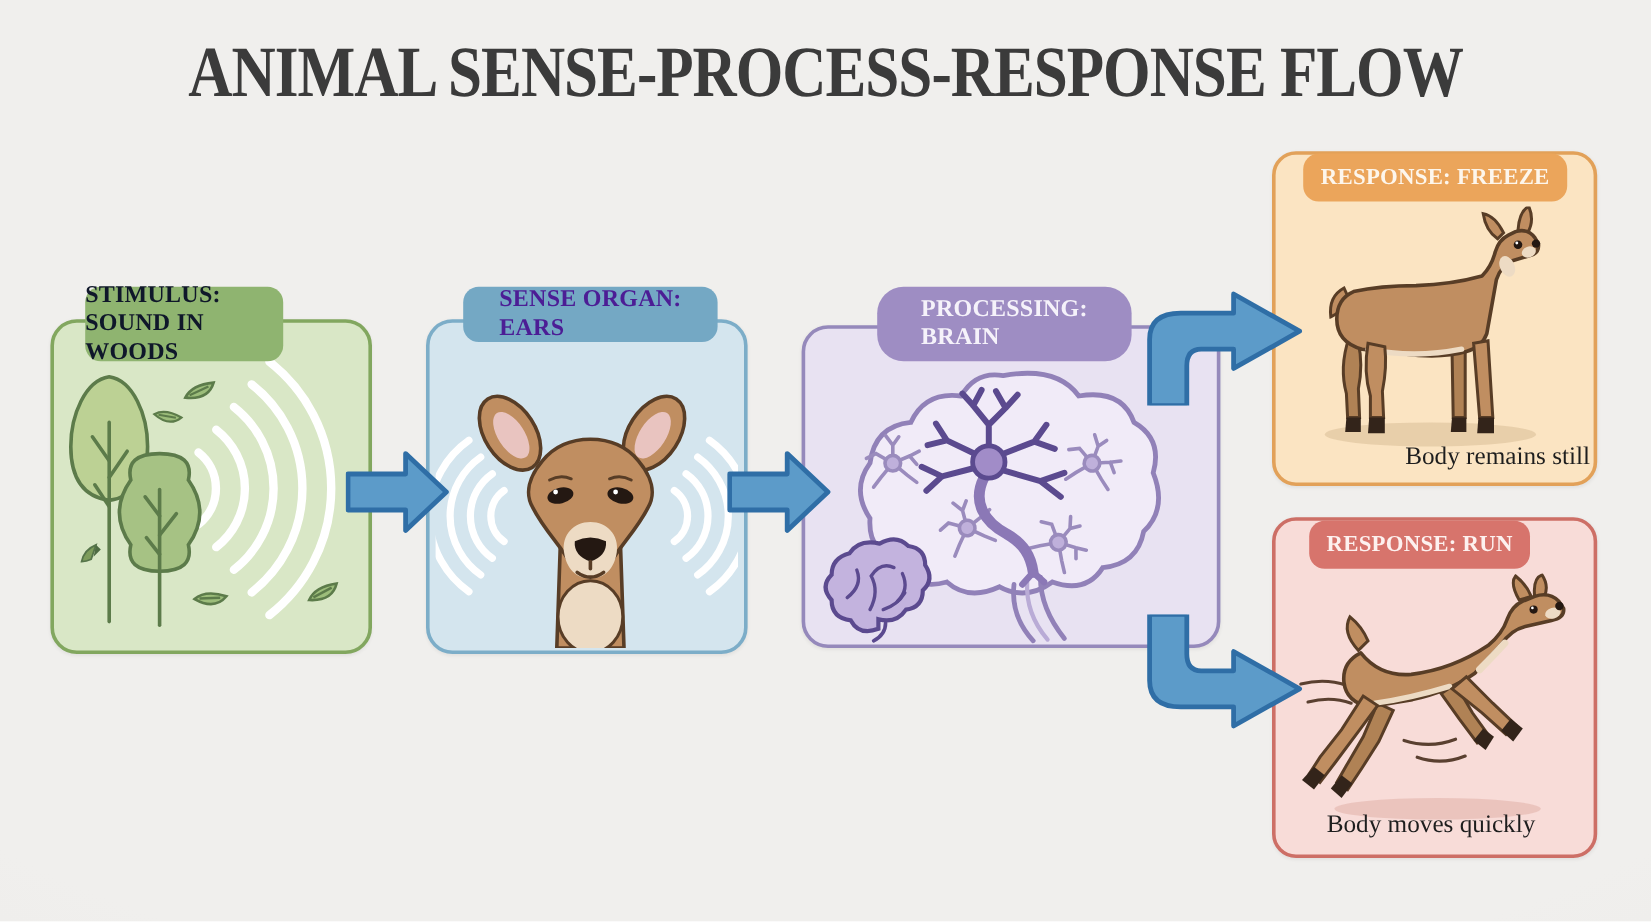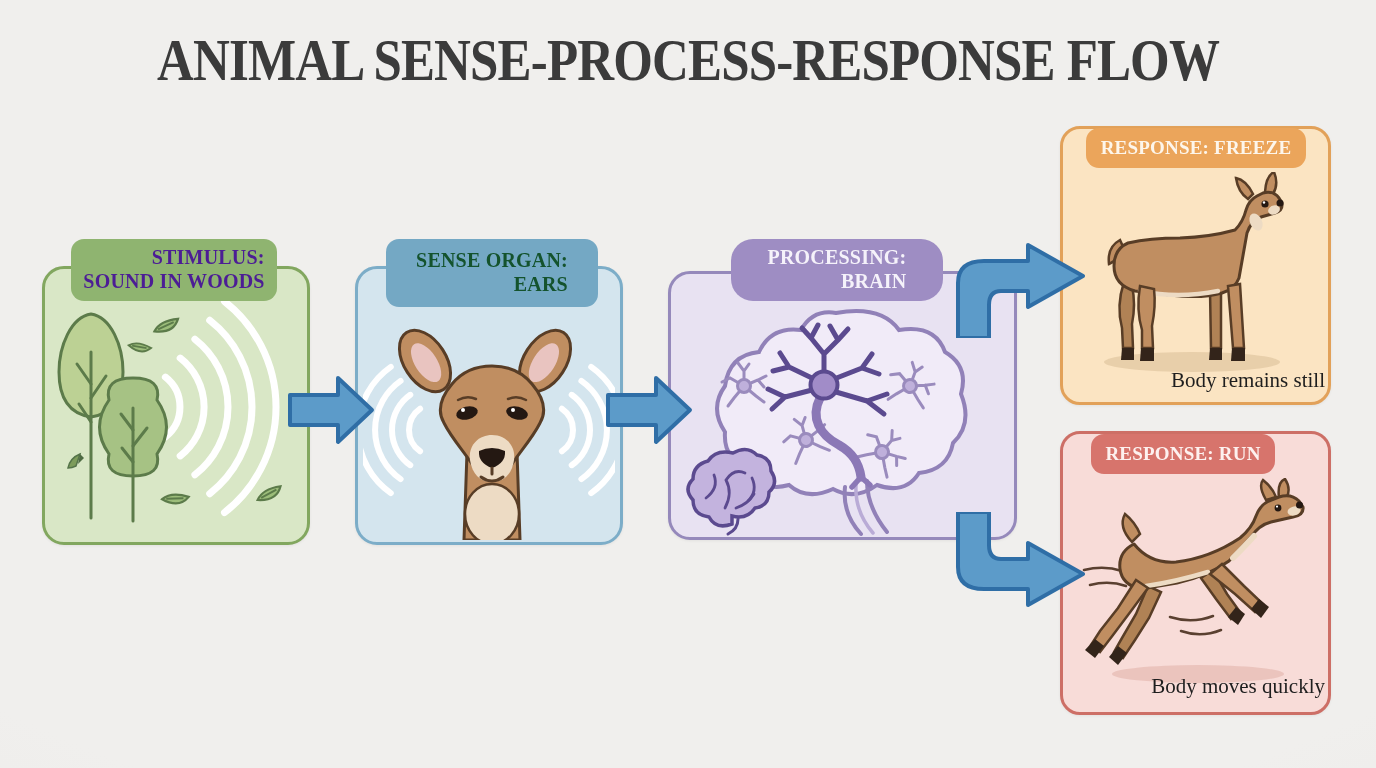--- a/index.html
+++ b/index.html
@@ -16,31 +16,31 @@
   .box{ position:absolute; border-style:solid; border-width:3px; border-radius:22px;
         box-shadow:0 1px 3px rgba(0,0,0,0.06); }
   .stimulus-box  { left:42px;  top:266px; width:262px; height:273px; background:#d9e7c6; border-color:#82a75f; }
   .sense-box     { left:355px; top:266px; width:262px; height:273px; background:#d4e5ee; border-color:#7cadc8; }
   .processing-box{ left:668px; top:271px; width:343px; height:263px; background:#e8e2f2; border-color:#9589bb; }
   .freeze-box    { left:1060px;top:126px; width:265px; height:273px; background:#fbe4c2; border-color:#e2a159; border-radius:20px;}
   .run-box       { left:1060px;top:431px; width:265px; height:278px; background:#f8dcd8; border-color:#cd6f66; border-radius:20px;}
 
   .pill{
     position:absolute; border-radius:13px; display:flex; align-items:center; justify-content:center;
-    text-align:right; font-weight:bold; white-space:pre-line; line-height:1.18; letter-spacing:0.2px;
+    text-align:left; font-weight:bold; white-space:pre-line; line-height:1.18; letter-spacing:0.2px;
   }
-  .stimulus-pill  { left:71px;   top:239px; width:206px; height:62px; background:#8fb470; color:#4c1d95; font-size:20px;}
-  .sense-pill     { left:386px;  top:239px; width:212px; height:68px; background:#74a8c4; color:#14532d; font-size:20px;}
+  .stimulus-pill  { left:71px;   top:239px; width:165px; height:62px; background:#8fb470; color:#0f172a; font-size:20px;}
+  .sense-pill     { left:386px;  top:239px; width:212px; height:46px; background:#74a8c4; color:#4c1d95; font-size:20px;}
   .processing-pill{ left:731px;  top:239px; width:212px; height:62px; background:#9e8dc3; color:#f5f2fa; font-size:20px;border-radius:22px;}
   .freeze-pill    { left:1086px; top:128px; width:220px; height:40px; background:#eba55b; color:#fdf6ec; font-size:19px;}
   .run-pill       { left:1091px; top:434px; width:184px; height:40px; background:#d7746c; color:#fdf1ef; font-size:19px;}
 
   .caption{ position:absolute; width:265px; text-align:center; font-size:21px; color:#1e1e1e; }
   .freeze-caption{ left:1060px; top:368px;text-align:right; }
-  .run-caption   { left:1060px; top:674px;text-align:right; }
+  .run-caption   { left:1060px; top:674px; }
 
   .ill{ position:absolute; }
   .stimulus-ill  { left:50px;   top:300px; width:252px; height:240px; }
   .sense-ill     { left:363px;  top:302px; width:252px; height:238px; }
   .processing-ill{ left:676px;  top:300px; width:334px; height:240px; }
   .freeze-ill    { left:1070px; top:172px; width:250px; height:218px; }
   .run-ill       { left:1070px; top:478px; width:250px; height:220px; }
 
   .arrow{ position:absolute; }
   .arrow-1   { left:288px; top:374px; width:88px;  height:72px; }

